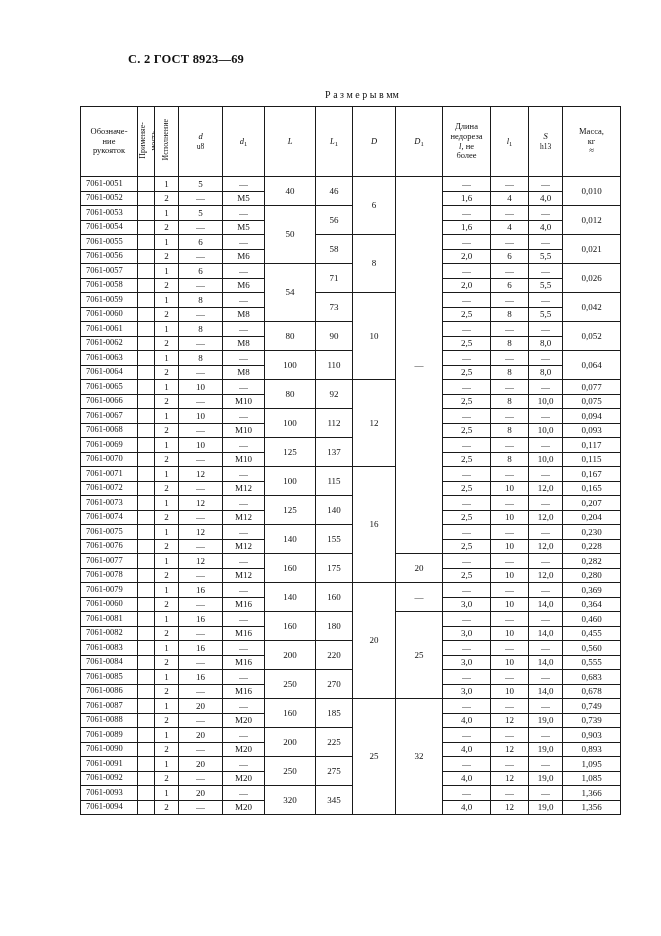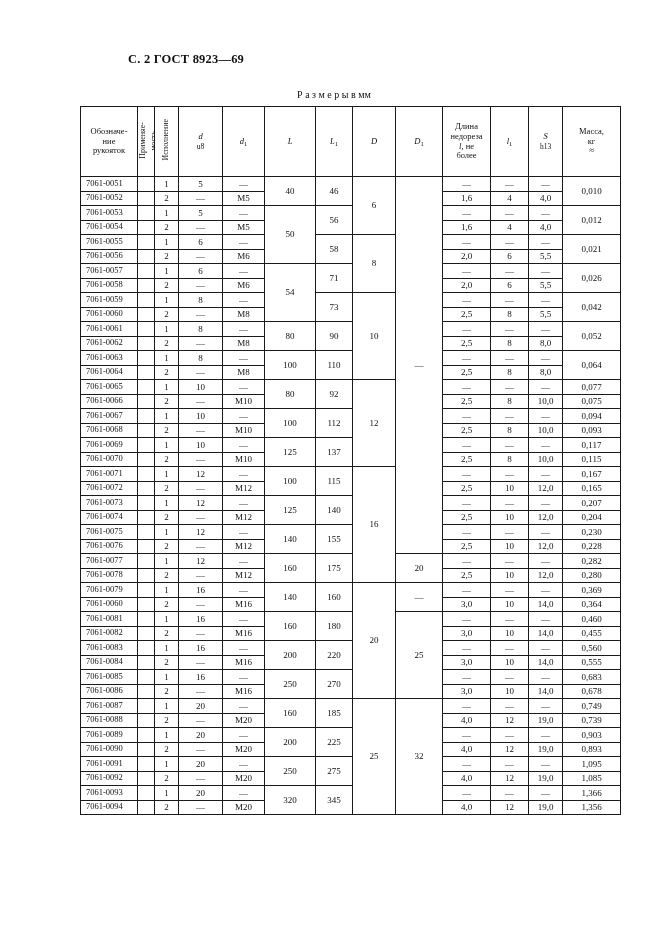--- a/index.html
+++ b/index.html
@@ -7,21 +7,21 @@
   body {
     position:relative;
     font-family:"Liberation Serif","DejaVu Serif",serif;
     color:#111;
   }
   .page-header {
     position:absolute; left:88px; top:52px;
     font-weight:bold; font-size:12.5px; letter-spacing:.2px;margin-left:40px;
   }
   .table-caption {
-    position:absolute; left:64px; top:89px; width:540px;
+    position:absolute; left:92px; top:89px; width:540px;
     text-align:center; font-size:10px;
   }
   table.dims {
     position:absolute; left:80px; top:106px; width:540px;
     border-collapse:collapse; table-layout:fixed;padding-left:32px;
   }
   .dims th, .dims td {
     border:1px solid #1a1a1a;
     text-align:center; vertical-align:middle;
     padding:0; line-height:1.15;

